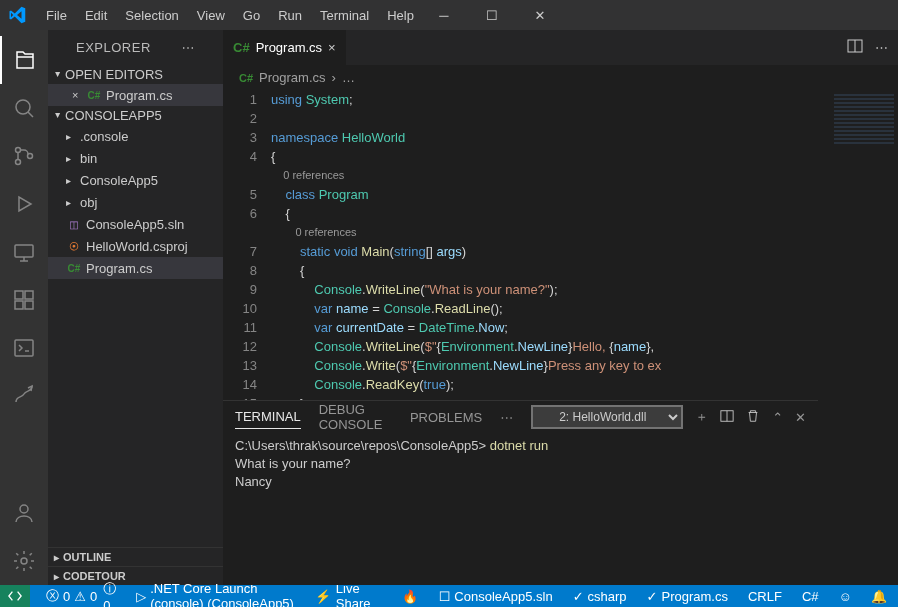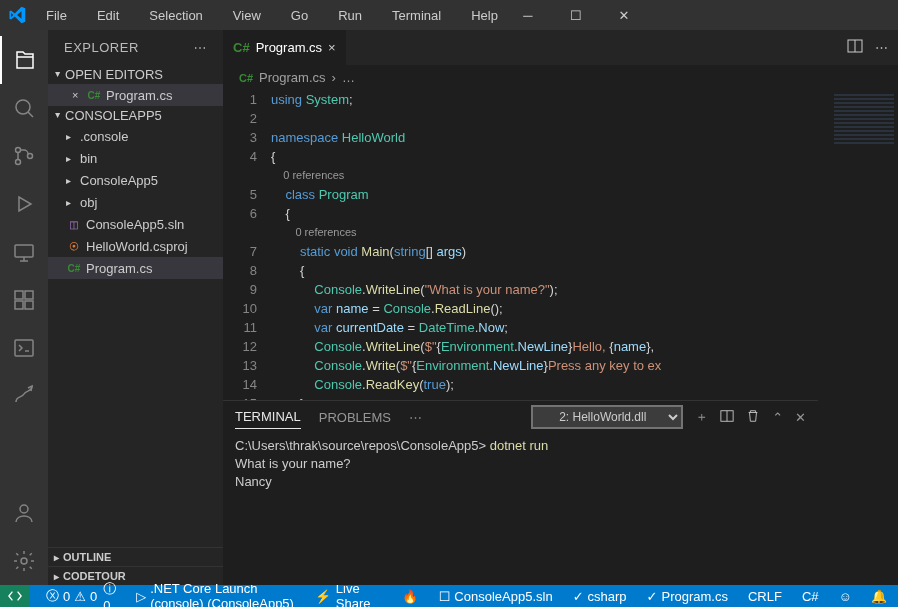--- a/index.html
+++ b/index.html
@@ -1,30 +1,30 @@
 <!DOCTYPE html>
 <html><head>
 <meta charset="utf-8">
 <style>
 *{margin:0;padding:0;box-sizing:border-box;font-family:"Segoe UI",Arial,sans-serif;font-size:13px}
 body{background:#1e1e1e;color:#ccc;width:898px;height:607px;overflow:hidden;display:flex;flex-direction:column}
 .titlebar{height:30px;background:#323233;display:flex;align-items:center;padding:0 8px;color:#ccc;font-size:12px}
 .titlebar .logo{width:18px;height:18px;margin-right:12px}
-.titlebar .menu{display:flex;gap:14px}
+.titlebar .menu{display:flex;gap:2px}
 .titlebar .menu span{padding:4px 8px;cursor:pointer}
 .titlebar .title{flex:1;text-align:center;font-size:12px;color:#ccc}
 .titlebar .winbtns{display:flex;gap:4px}
 .titlebar .winbtns span{width:44px;text-align:center;padding:4px 0;cursor:pointer}
 .main{flex:1;display:flex;min-height:0}
 .activitybar{width:48px;background:#333333;display:flex;flex-direction:column;align-items:center;padding-top:6px}
 .activitybar .icon{width:48px;height:48px;display:flex;align-items:center;justify-content:center;color:#858585;cursor:pointer;position:relative}
 .activitybar .icon.active{color:#fff;border-left:2px solid #fff}
 .activitybar .spacer{flex:1}
 .sidebar{width:175px;background:#252526;display:flex;flex-direction:column;font-size:12px}
-.sidebar-header{height:35px;display:flex;align-items:center;justify-content:space-between;padding:0 16px;color:#bbb;font-size:11px;letter-spacing:.5px}
+.sidebar-header{height:35px;display:flex;align-items:center;justify-content:space-between;padding:0 28px;color:#bbb;font-size:11px;letter-spacing:.5px}
 .section-hdr{display:flex;align-items:center;padding:2px 4px;color:#ccc;font-size:11px;font-weight:400;cursor:pointer}
 .section-hdr .chev{display:inline-block;margin:0 4px;transform:rotate(90deg);font-size:10px}
 .tree{padding-left:0}
 .tree .item{display:flex;align-items:center;padding:2px 8px 2px 18px;cursor:pointer;color:#ccc;height:22px}
 .tree .item .folder-chev{width:12px;font-size:10px;color:#ccc;margin-right:2px}
 .tree .item .fic{width:16px;height:16px;margin-right:4px;display:inline-flex;align-items:center;justify-content:center;font-size:10px}
 .tree .item.selected{background:#37373d}
 .tree .item.open-editor{padding-left:24px}
 .tree .item.open-editor .close{color:#ccc;width:14px;font-size:11px}
 .sidebar .collapsed-sec{padding:3px 6px;border-top:1px solid #333;color:#ccc;font-size:11px;font-weight:700;display:flex;align-items:center;cursor:pointer}
@@ -248,20 +248,21 @@
               <div>13</div>
               <div>14</div>
               <div>15</div>
             </div>
           <div class="codelines" id="codelines"><div><span class="tok-k">using</span> <span class="tok-t">System</span><span class="tok-p">;</span></div><div>&nbsp;</div><div><span class="tok-k">namespace</span> <span class="tok-t">HelloWorld</span></div><div><span class="tok-p">{</span></div><div class="codelens">    0 references</div><div>    <span class="tok-k">class</span> <span class="tok-t">Program</span></div><div>    <span class="tok-p">{</span></div><div class="codelens">        0 references</div><div>        <span class="tok-k">static</span> <span class="tok-k">void</span> <span class="tok-m">Main</span><span class="tok-p">(</span><span class="tok-k">string</span><span class="tok-p">[]</span> <span class="tok-v">args</span><span class="tok-p">)</span></div><div>        <span class="tok-p">{</span></div><div>            <span class="tok-t">Console</span><span class="tok-p">.</span><span class="tok-m">WriteLine</span><span class="tok-p">(</span><span class="tok-s">"What is your name?"</span><span class="tok-p">);</span></div><div>            <span class="tok-k">var</span> <span class="tok-v">name</span> <span class="tok-p">=</span> <span class="tok-t">Console</span><span class="tok-p">.</span><span class="tok-m">ReadLine</span><span class="tok-p">();</span></div><div>            <span class="tok-k">var</span> <span class="tok-v">currentDate</span> <span class="tok-p">=</span> <span class="tok-t">DateTime</span><span class="tok-p">.</span><span class="tok-v">Now</span><span class="tok-p">;</span></div><div>            <span class="tok-t">Console</span><span class="tok-p">.</span><span class="tok-m">WriteLine</span><span class="tok-p">(</span><span class="tok-s">$"</span><span class="tok-p">{</span><span class="tok-t">Environment</span><span class="tok-p">.</span><span class="tok-v">NewLine</span><span class="tok-p">}</span><span class="tok-s">Hello, </span><span class="tok-p">{</span><span class="tok-v">name</span><span class="tok-p">},</span></div><div>            <span class="tok-t">Console</span><span class="tok-p">.</span><span class="tok-m">Write</span><span class="tok-p">(</span><span class="tok-s">$"</span><span class="tok-p">{</span><span class="tok-t">Environment</span><span class="tok-p">.</span><span class="tok-v">NewLine</span><span class="tok-p">}</span><span class="tok-s">Press any key to ex</span></div><div>            <span class="tok-t">Console</span><span class="tok-p">.</span><span class="tok-m">ReadKey</span><span class="tok-p">(</span><span class="tok-k">true</span><span class="tok-p">);</span></div><div>        <span class="tok-p">}</span></div></div>
         </div>
 
         <div class="panel">
           <div class="panel-tabs" id="panel-tabs">
               <span class="pt active">TERMINAL</span>
+              <span class="pt">DEBUG CONSOLE</span>
               <span class="pt">PROBLEMS</span>
             <span class="pt">⋯</span>
               <div class="right">
               <select><option>2: HelloWorld.dll</option></select>
               <span>＋</span>
               <span><svg width="14" height="14" viewBox="0 0 16 16" fill="none" stroke="#ccc">
                     <rect x="1" y="2" width="14" height="12"></rect>
                     <line x1="8" y1="2" x2="8" y2="14"></line>
                   </svg></span>
               <span><svg width="14" height="14" viewBox="0 0 16 16" fill="none" stroke="#ccc">

